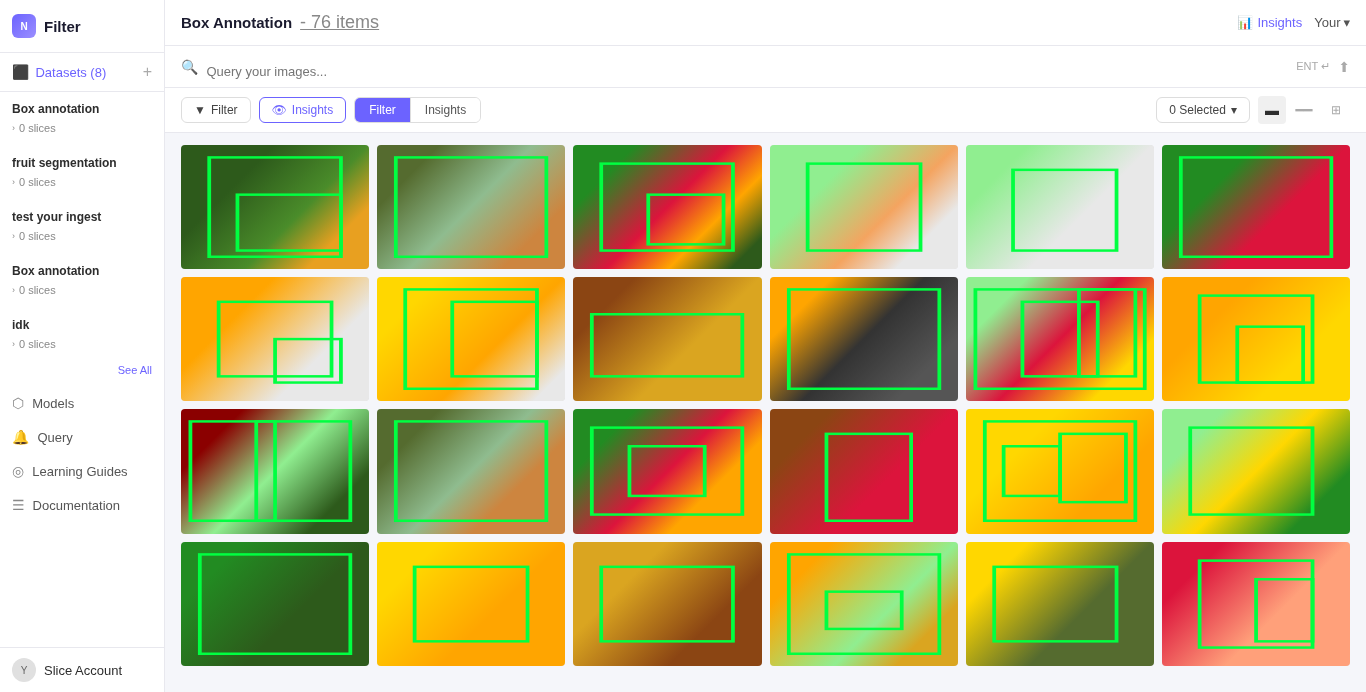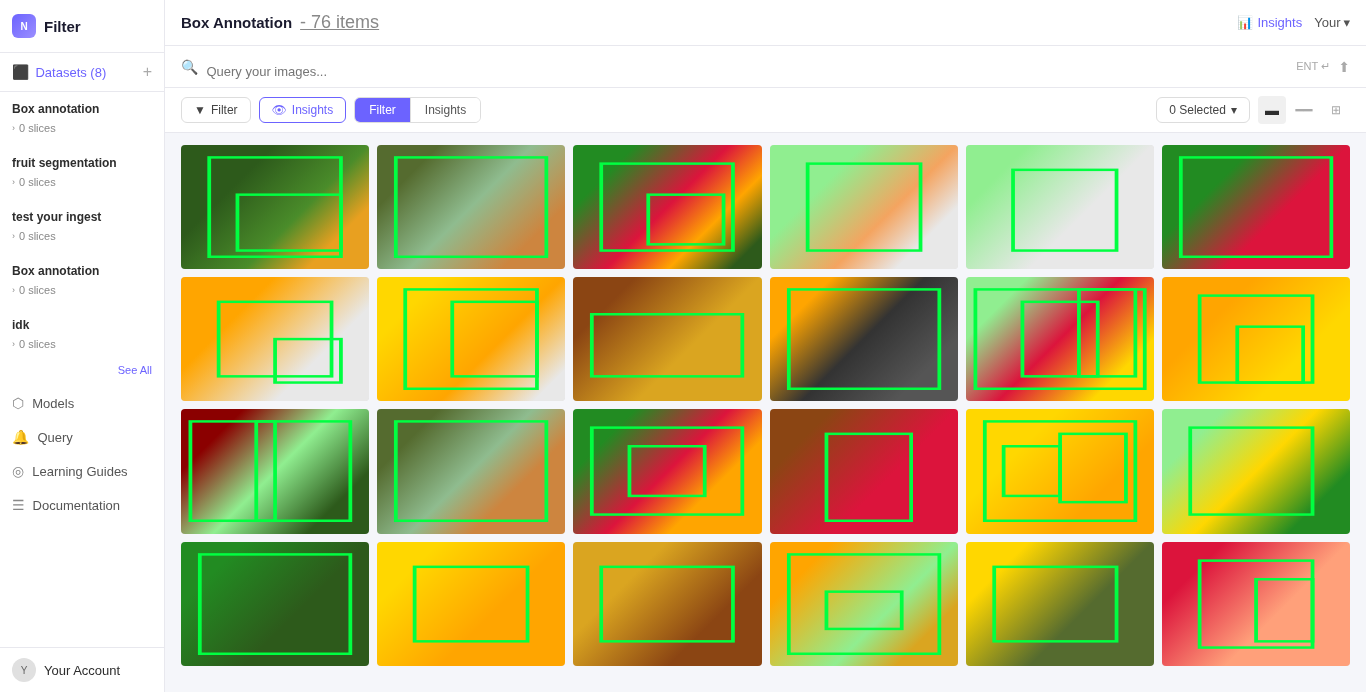--- a/index.html
+++ b/index.html
@@ -298,21 +298,21 @@
       <span>Learning Guides</span>
     </div>
     <div class="sidebar-nav-item">
       <span class="sidebar-nav-icon">☰</span>
       <span>Documentation</span>
     </div>
   </div>
 
   <div class="sidebar-bottom">
     <div class="avatar">Y</div>
-    <span>Your Account</span>
+    <span>Slice Account</span>
   </div>
 </div>
 
 <div id="main">
 
   <div class="topbar">
     <div class="topbar-left">
       <span class="topbar-title">Box Annotation</span>
       <span class="topbar-count">- 76 items</span>
     </div>

